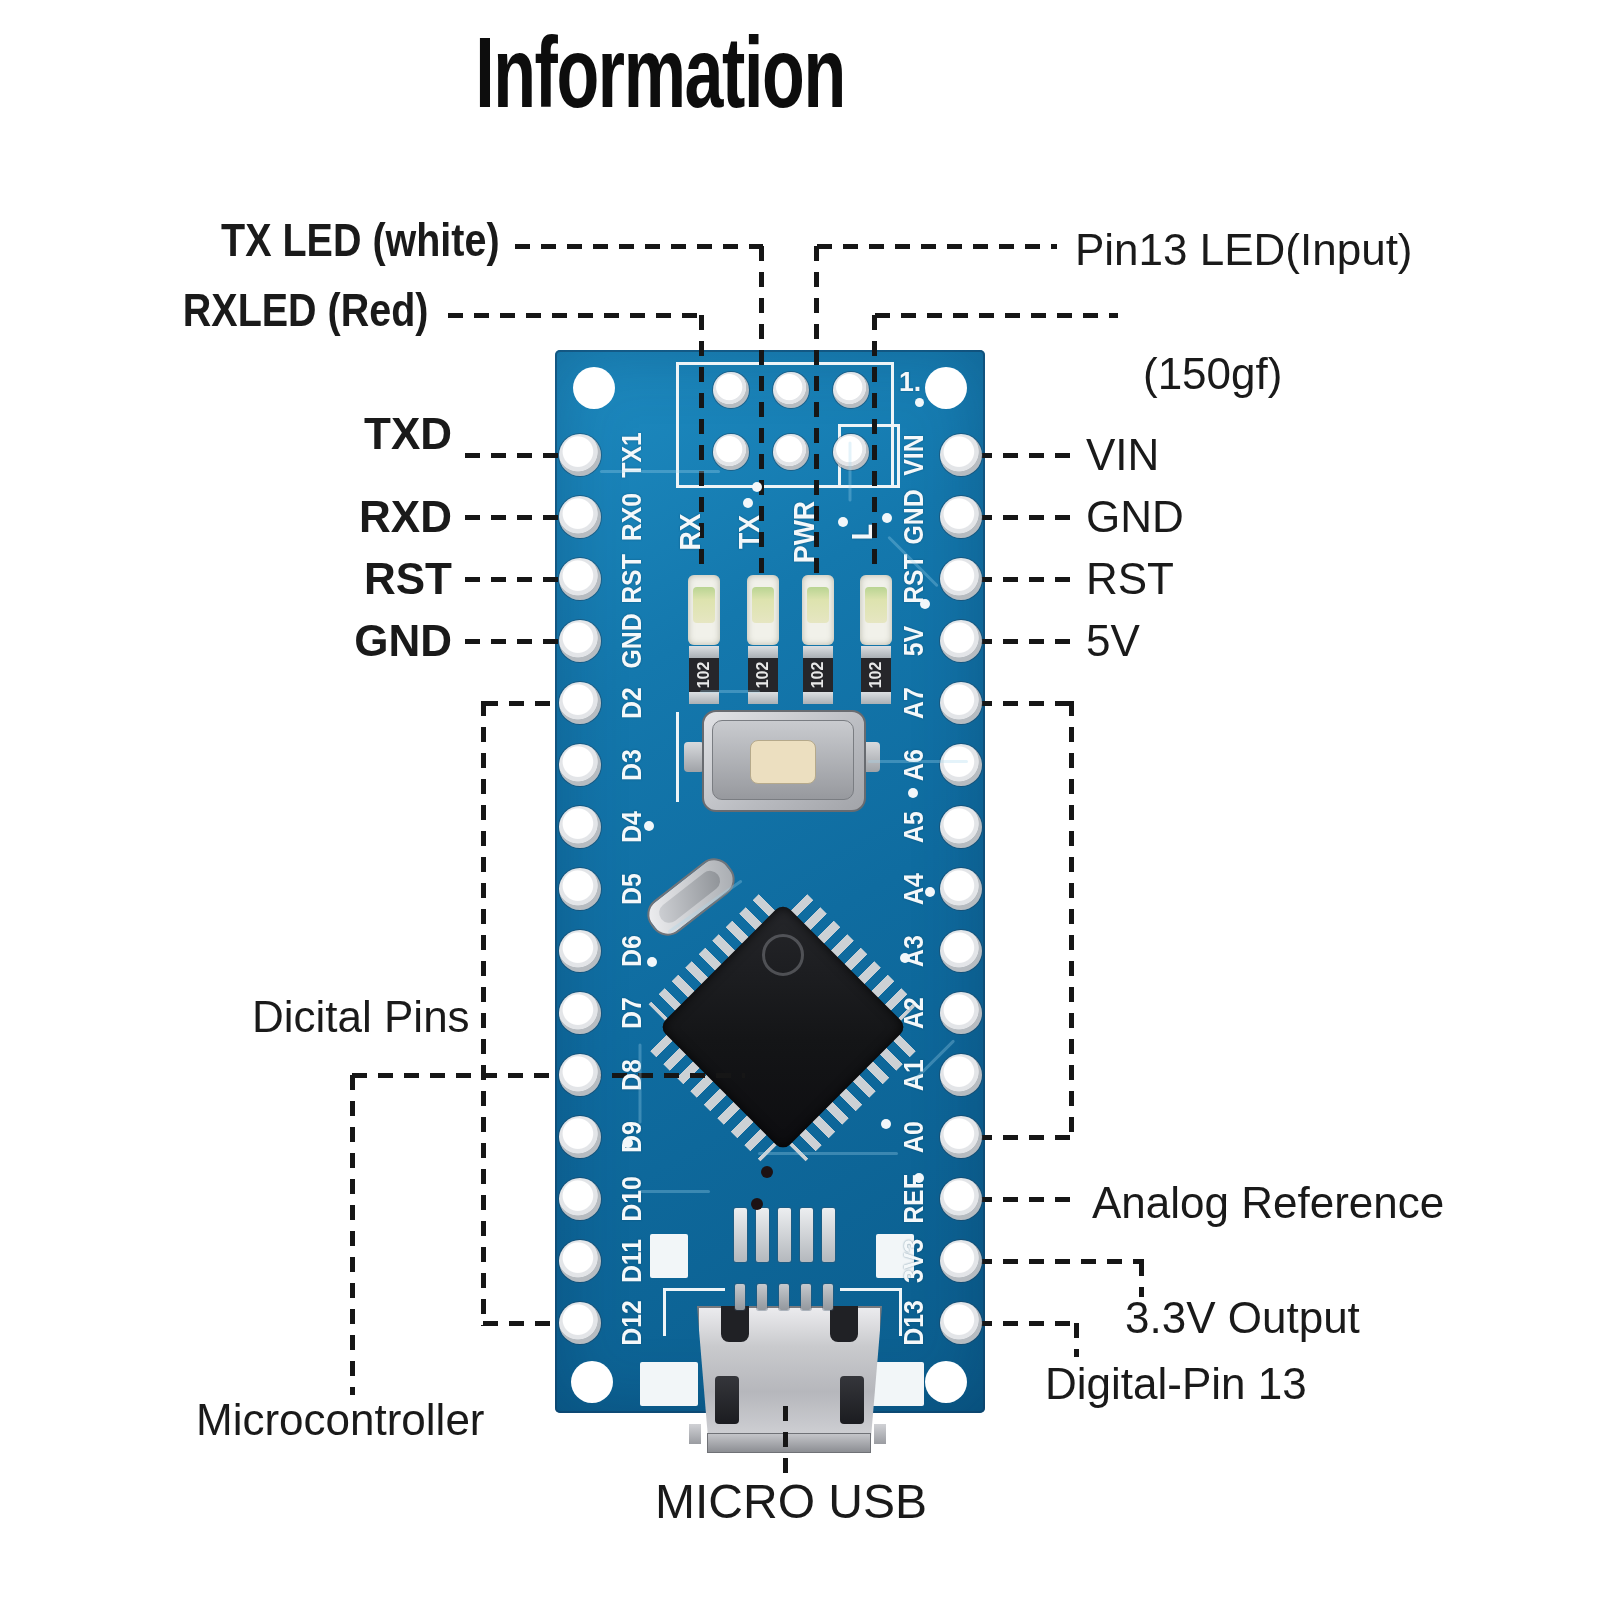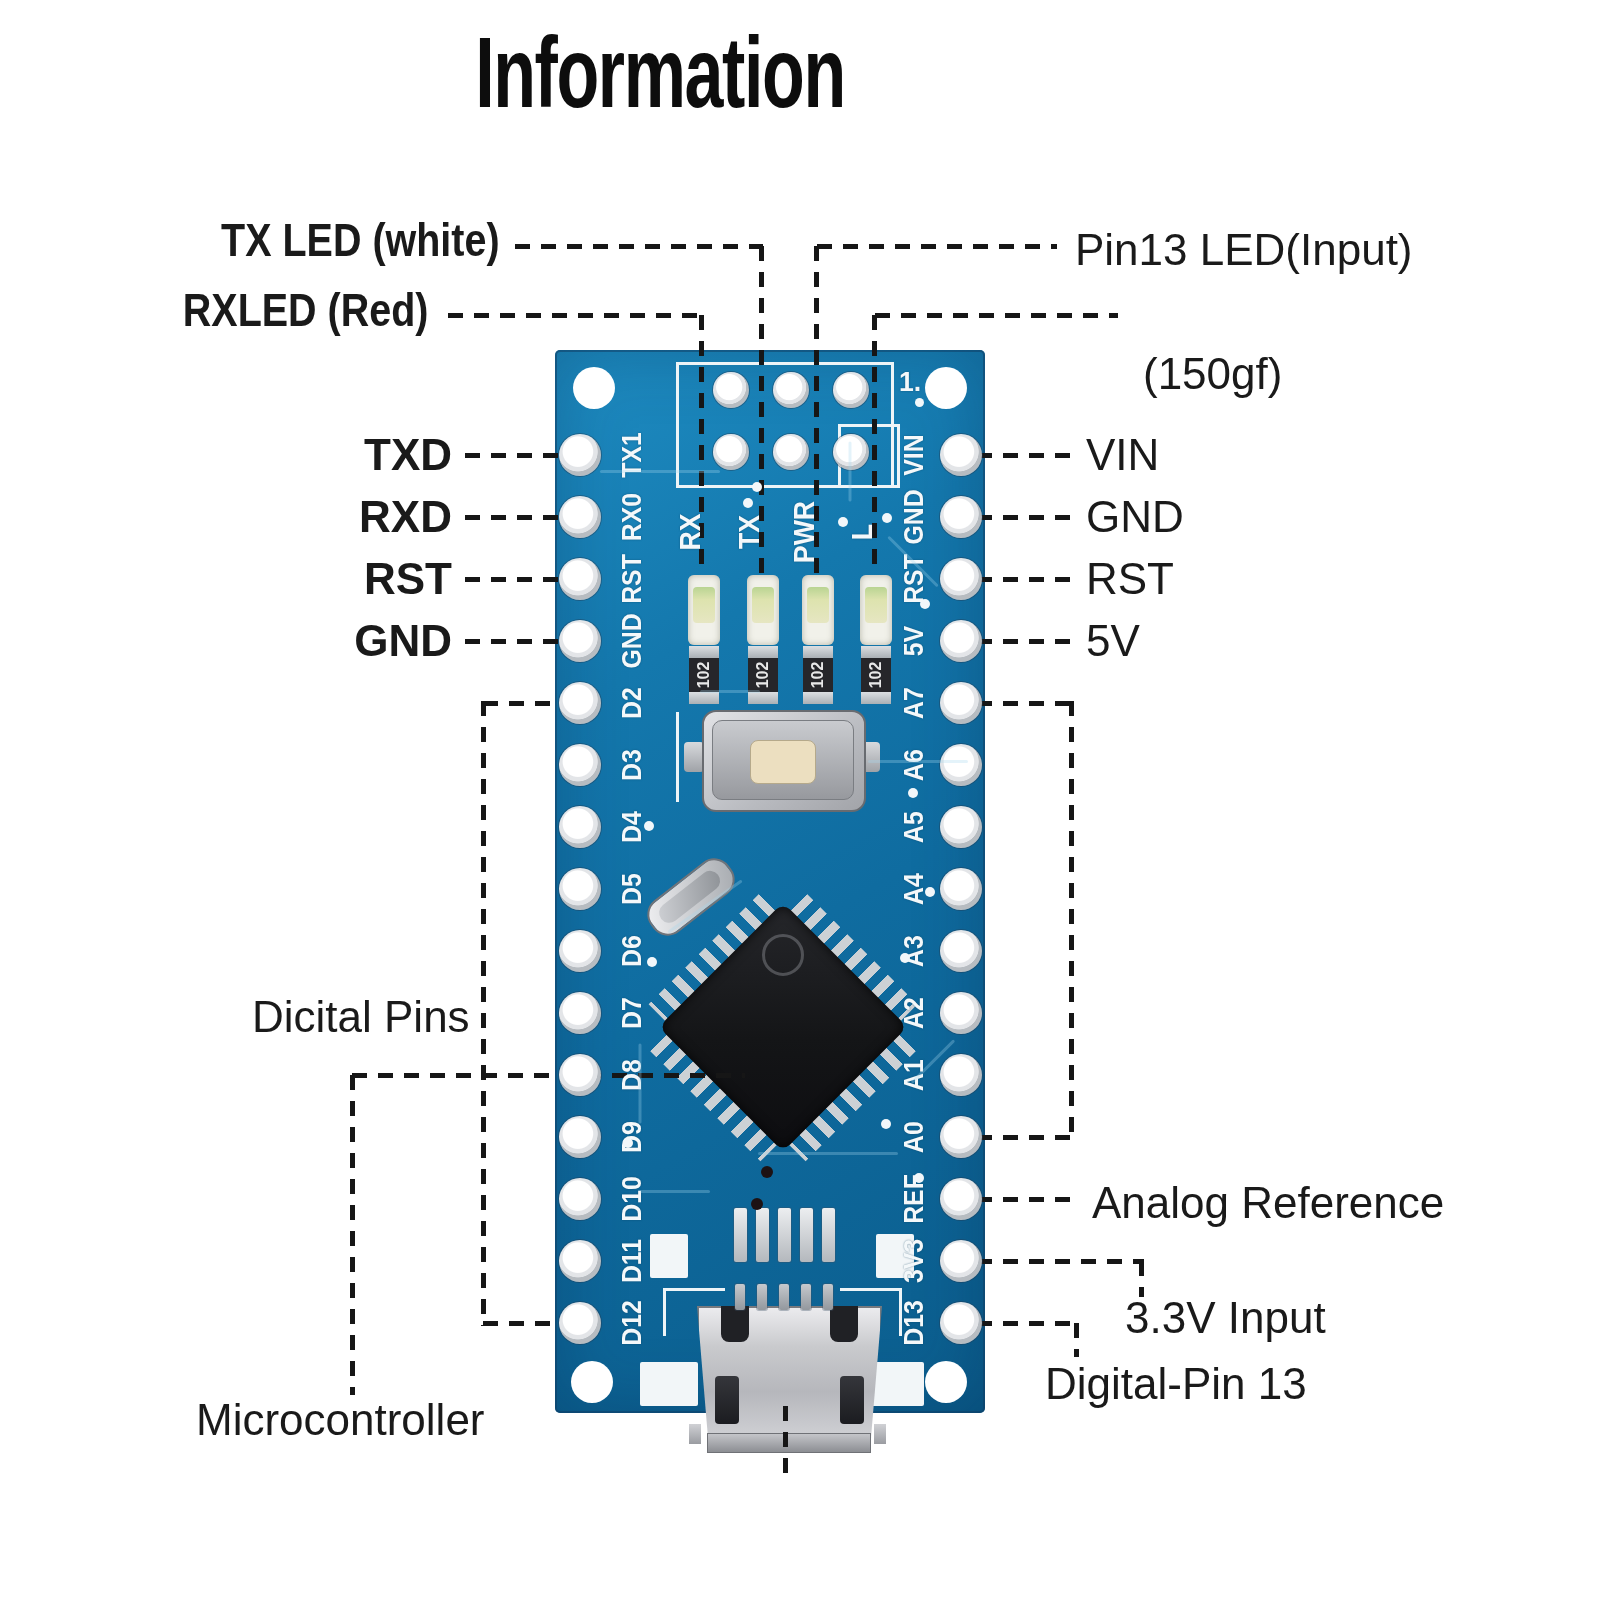--- a/index.html
+++ b/index.html
@@ -181,35 +181,36 @@
   <div class="dv" style="left:350px;top:1075px;height:320px;"></div>
   <div class="dh" style="left:352px;top:1073px;width:393px;"></div>
 
   <div class="dv" style="left:783px;top:1406px;height:70px;"></div>
 
   <div class="lbl boldcond" style="right:1100px;top:214px;">TX LED (white)</div>
   <div class="lbl boldcond" style="right:1172px;top:284px;">RXLED (Red)</div>
   <div class="lbl" style="left:1075px;top:224px;">Pin13 LED(Input)</div>
   <div class="lbl" style="left:1143px;top:348px;">(150gf)</div>
 
-  <div class="lbl bold" style="right:1148px;top:429px;">TXD</div>
+  <div class="lbl bold" style="right:1148px;top:408px;">TXD</div>
   <div class="lbl bold" style="right:1148px;top:491px;">RXD</div>
   <div class="lbl bold" style="right:1148px;top:553px;">RST</div>
   <div class="lbl bold" style="right:1148px;top:615px;">GND</div>
 
   <div class="lbl" style="left:1086px;top:429px;">VIN</div>
   <div class="lbl" style="left:1086px;top:491px;">GND</div>
   <div class="lbl" style="left:1086px;top:553px;">RST</div>
   <div class="lbl" style="left:1086px;top:615px;">5V</div>
 
   <div class="lbl" style="left:1092px;top:1177px;">Analog Reference</div>
-  <div class="lbl" style="left:1125px;top:1292px;">3.3V Input</div>
+  <div class="lbl" style="left:1125px;top:1292px;">3.3V Output</div>
   <div class="lbl" style="left:1045px;top:1358px;">Digital-Pin 13</div>
   <div class="lbl" style="left:252px;top:991px;">Dicital Pins</div>
   <div class="lbl" style="left:196px;top:1394px;">Microcontroller</div>
+  <div class="lbl" style="left:655px;top:1476px;width:270px;text-align:center;font-size:48px;">MICRO USB</div>
 
 <div class="pin" style="left: 559px; top: 434px;"></div>
     <div class="silk" style="left: 632px; top: 455px;">TX1</div>
     <div class="pin" style="left: 559px; top: 496px;"></div>
     <div class="silk" style="left: 632px; top: 517px;">RX0</div>
     <div class="pin" style="left: 559px; top: 558px;"></div>
     <div class="silk" style="left: 632px; top: 579px;">RST</div>
     <div class="pin" style="left: 559px; top: 620px;"></div>
     <div class="silk" style="left: 632px; top: 641px;">GND</div>
     <div class="pin" style="left: 559px; top: 682px;"></div>

